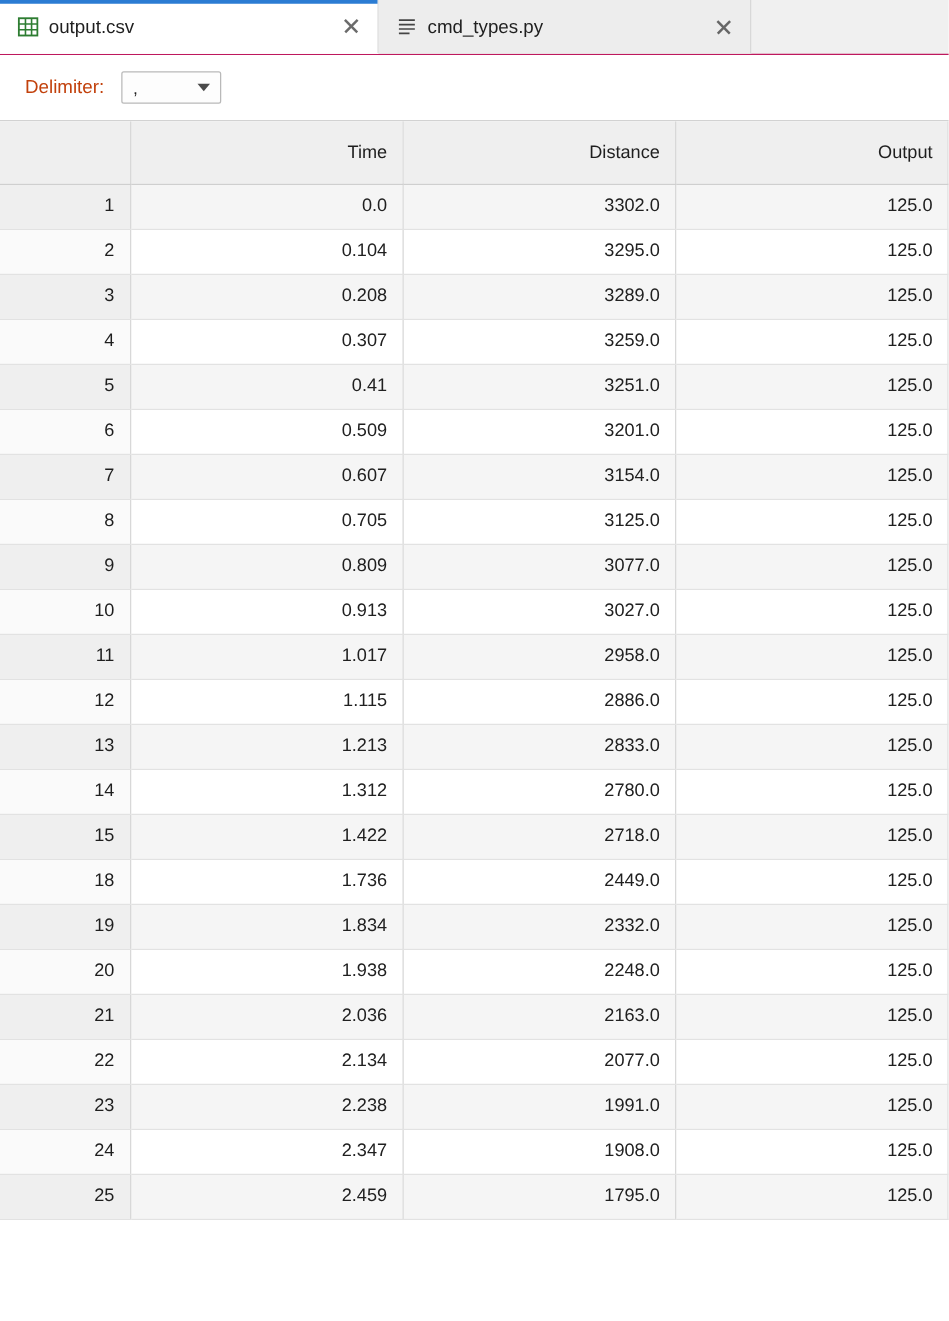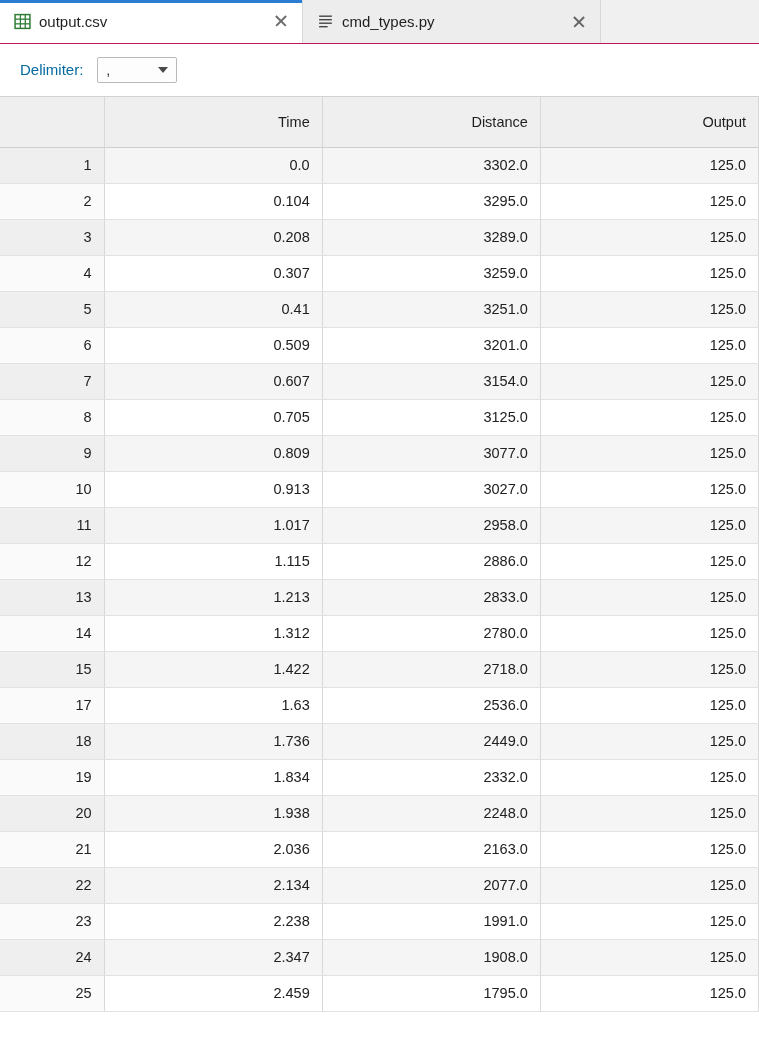--- a/index.html
+++ b/index.html
@@ -75,21 +75,21 @@
     display: flex;
     align-items: center;
     height: 52px;
     padding: 0 20px;
     background: #ffffff;
     gap: 14px;
     border-bottom: 1px solid #ffffff;
   }
   .toolbar-label {
     font-size: 15px;
-    color: #0369a1;
+    color: #c2410c;
   }
   .delim-select {
     width: 80px;
     height: 26px;
     border: 1px solid #b9b9b9;
     border-radius: 2px;
     background: #fdfdfd;
     display: flex;
     align-items: center;
     justify-content: space-between;
@@ -290,26 +290,20 @@
           <td>2780.0</td>
           <td>125.0</td>
         </tr>
         <tr>
           <td class="idx">15</td>
           <td>1.422</td>
           <td>2718.0</td>
           <td>125.0</td>
         </tr>
         <tr>
-          <td class="idx">17</td>
-          <td>1.63</td>
-          <td>2536.0</td>
-          <td>125.0</td>
-        </tr>
-        <tr>
           <td class="idx">18</td>
           <td>1.736</td>
           <td>2449.0</td>
           <td>125.0</td>
         </tr>
         <tr>
           <td class="idx">19</td>
           <td>1.834</td>
           <td>2332.0</td>
           <td>125.0</td>

